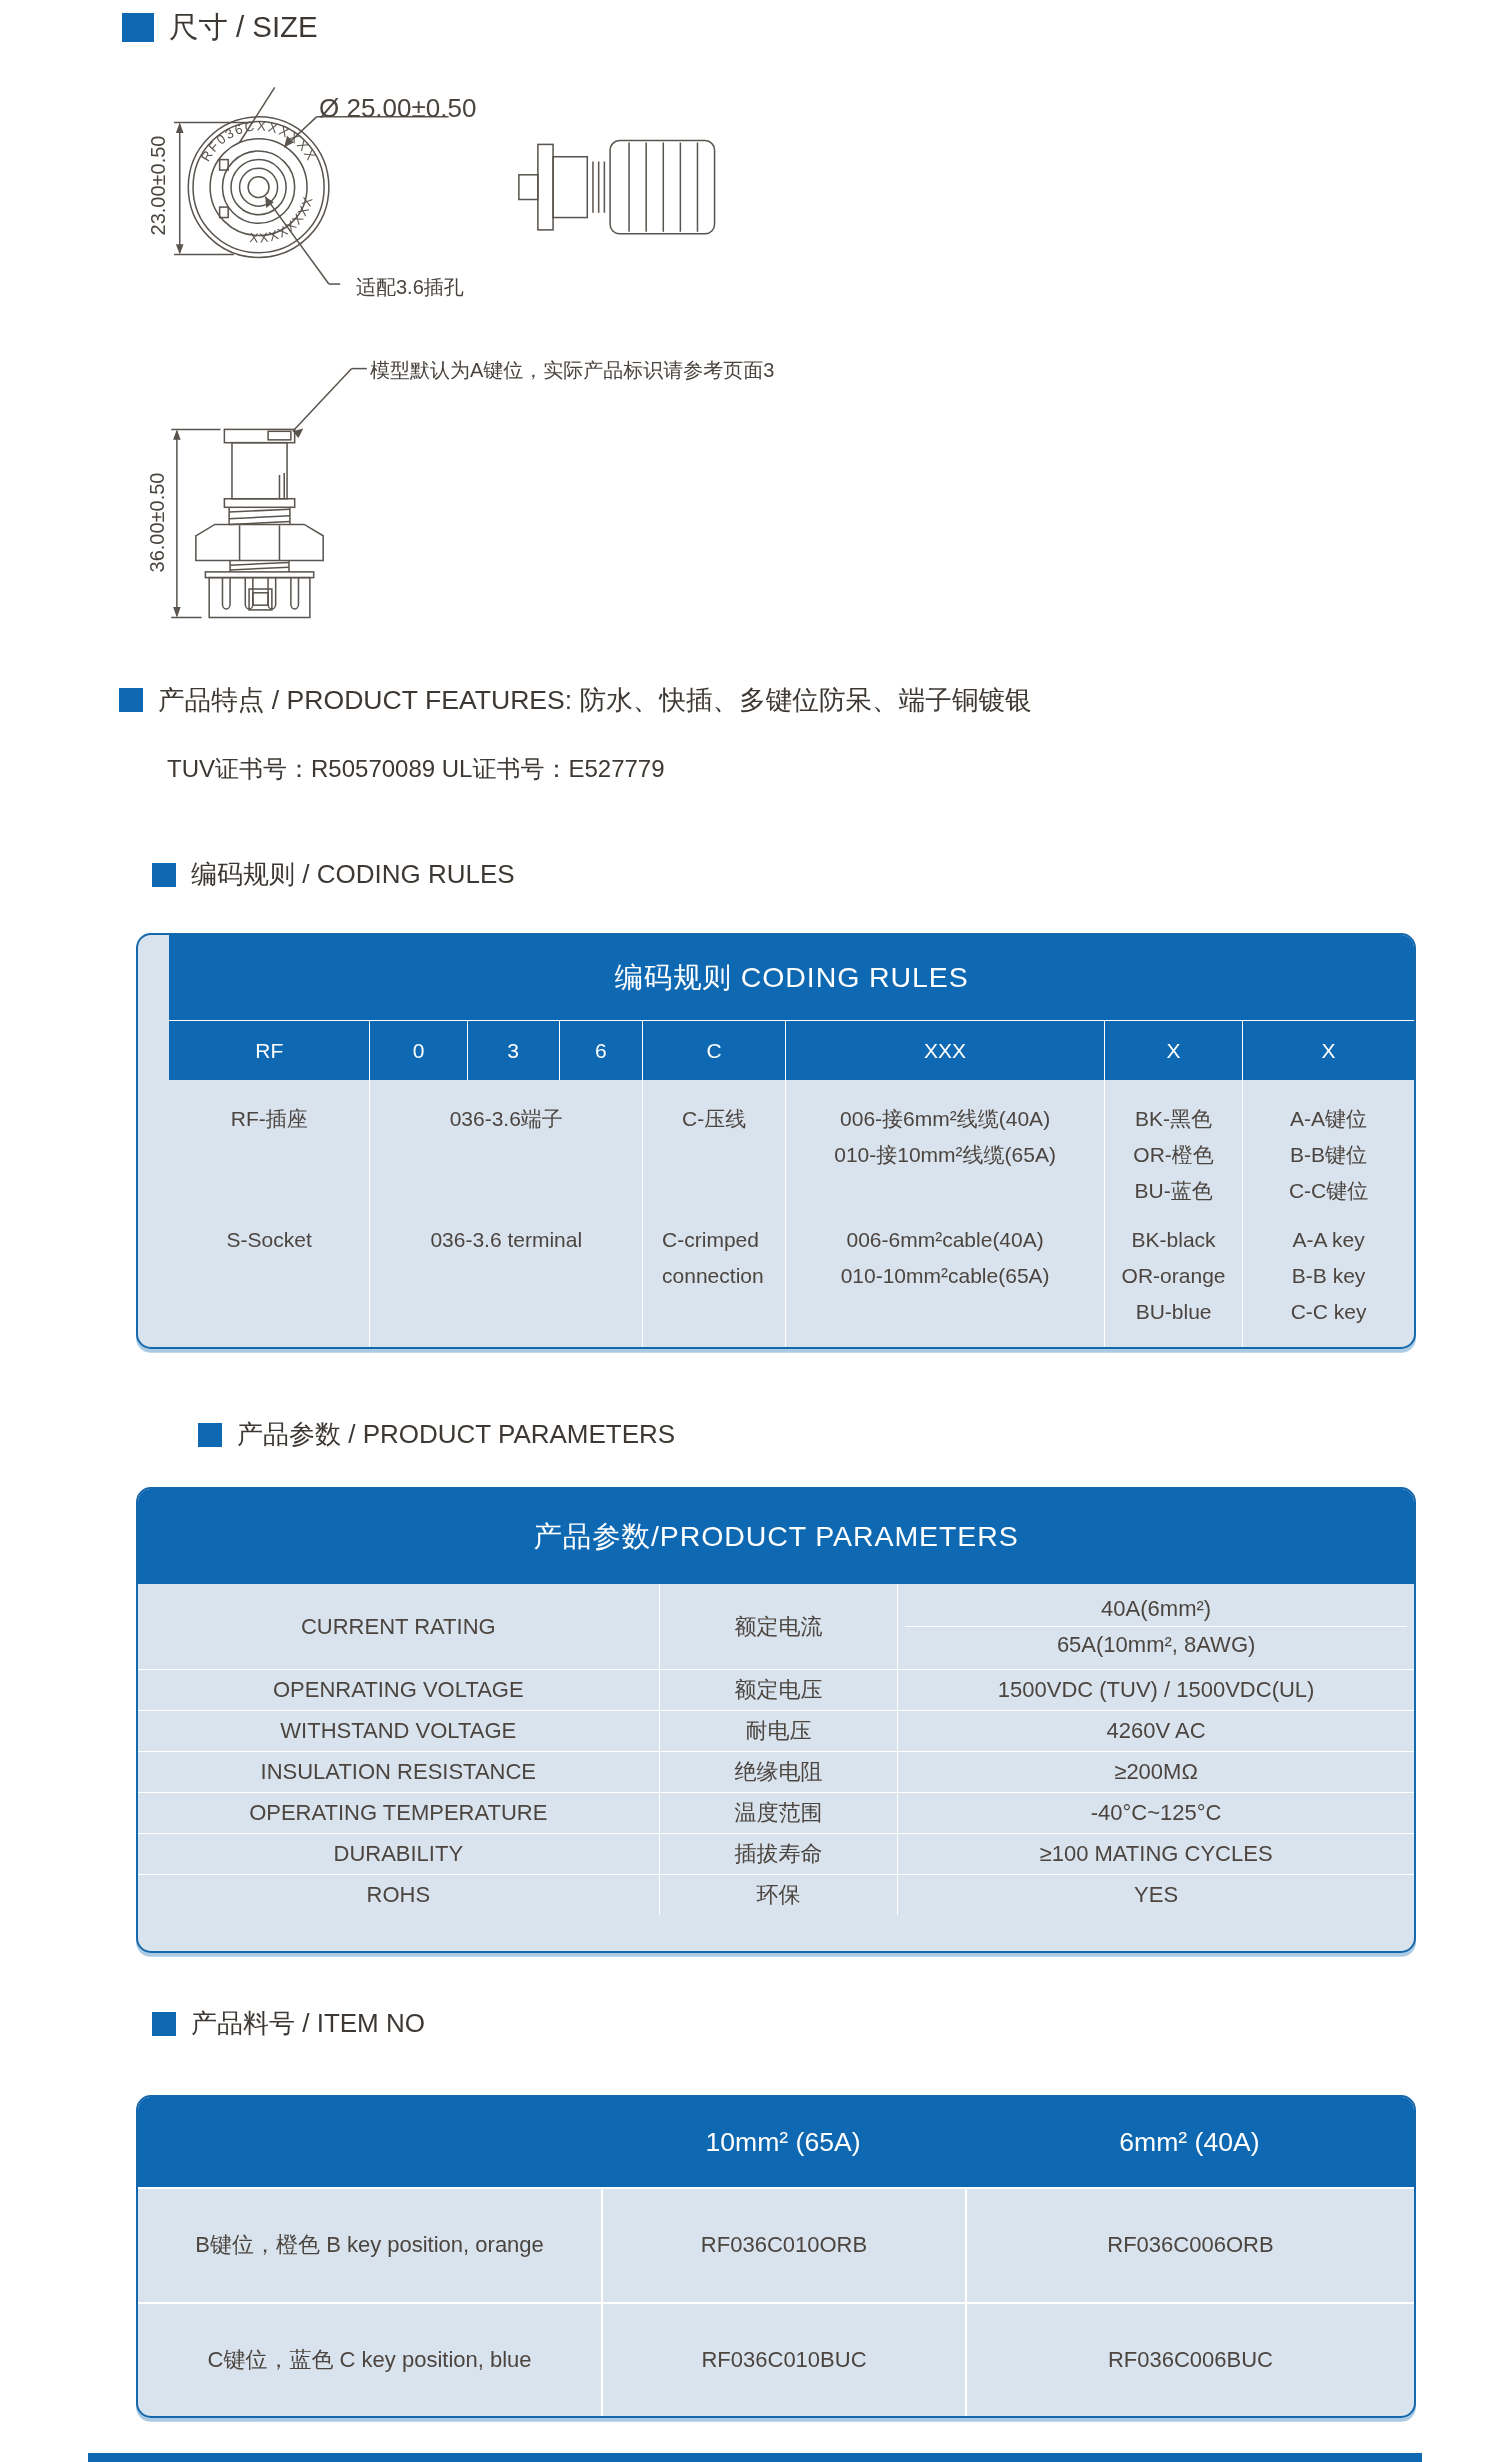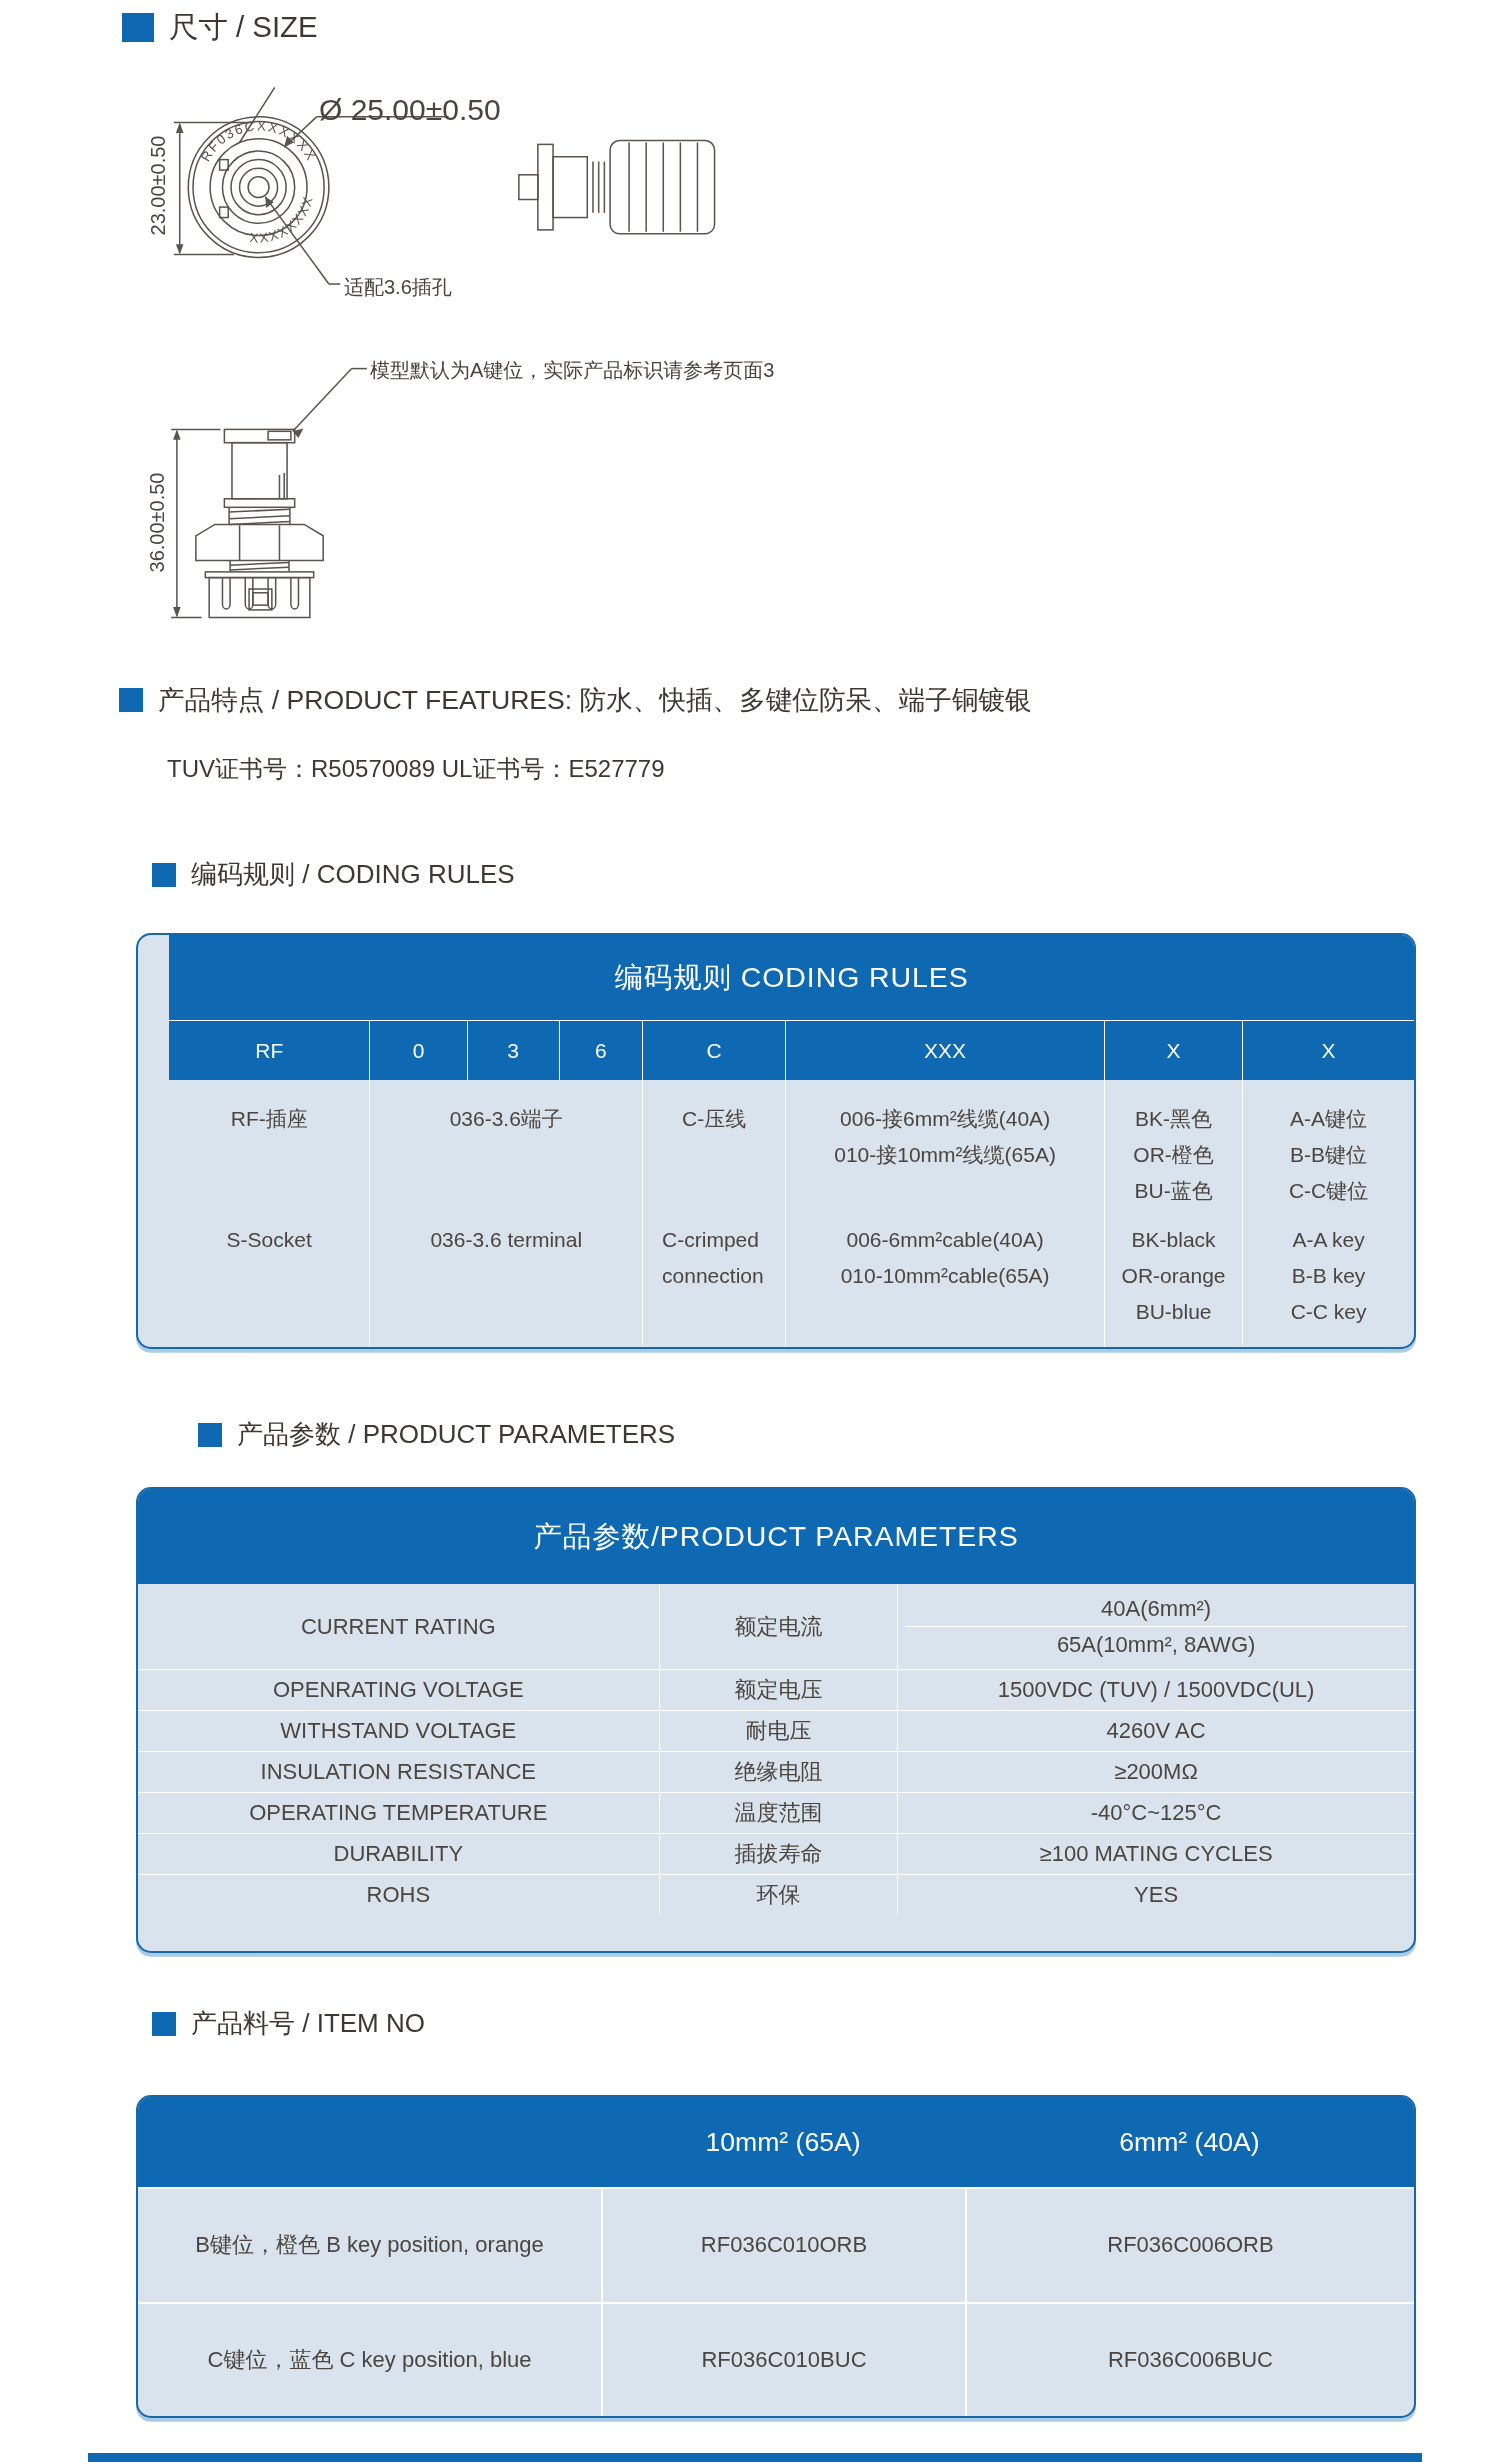--- a/index.html
+++ b/index.html
@@ -9,21 +9,21 @@
   .sec-head{position:absolute;display:flex;align-items:center;gap:15px;}
   .bullet{background:#0e69b2;flex:0 0 auto;}
   .bullet.lg{width:32px;height:28.5px;}
   .bullet.sm{width:24px;height:24px;}
   .h1-text{font-size:29.4px;color:#3d3833;}
   .h2-text{font-size:26px;color:#3d3833;}
   .feat-text{font-size:26.6px;color:#3d3833;}
   .tuv{position:absolute;font-size:24px;color:#3d3833;}
   
   .dimlabel{position:absolute;font-size:20px;color:#4a443e;white-space:nowrap;}
-  .dia{font-size:30px;}
+  .dia{font-size:26px;}
   .rot{transform:rotate(-90deg);text-align:center;}
   
   .tbl{position:absolute;left:136px;width:1280px;background:#d9e3ee;border:2.8px solid #1568ab;
        border-radius:15px;overflow:hidden;box-sizing:border-box;display:flex;flex-direction:column;
        box-shadow:0 3.8px 0 rgba(14,105,178,.35);}
   .tbl-title{background:#0e69b2;color:#fff;display:flex;align-items:center;justify-content:center;
              font-size:28.5px;flex:0 0 auto;letter-spacing:0.9px;}
   .cell{display:flex;align-items:center;justify-content:center;font-size:22px;}
   
   .code-tbl{top:933px;height:416px;padding-left:31px;}
@@ -177,21 +177,21 @@
       <line x1="180" y1="452" x2="232" y2="452"></line>
       <line x1="180" y1="650" x2="212" y2="650"></line>
       <line x1="186" y1="454" x2="186" y2="648"></line>
       <path class="fill" d="M186,452 l-4,11 8,0 z"></path>
       <path class="fill" d="M186,650 l-4,-11 8,0 z"></path>
     </g>
   </svg>
 
   <div class="dimlabel dia" style="left:319px;top:93px;">Ø 25.00±0.50</div>
   <div class="dimlabel rot" style="left:97px;top:174px;width:123px;">23.00±0.50</div>
-  <div class="dimlabel" style="left:344px;top:274px;">适配3.6插孔</div>
+  <div class="dimlabel" style="left:356px;top:274px;">适配3.6插孔</div>
   <div class="dimlabel" style="left:370px;top:357px;">模型默认为A键位，实际产品标识请参考页面3</div>
   <div class="dimlabel rot" style="left:91px;top:511px;width:133px;">36.00±0.50</div>
 
   <div class="sec-head" style="left:119px;top:682px;">
     <span class="bullet sm"></span>
     <span class="feat-text">产品特点 / PRODUCT FEATURES: 防水、快插、多键位防呆、端子铜镀银</span>
   </div>
   <div class="tuv" style="left:167px;top:753px;">TUV证书号：R50570089 UL证书号：E527779</div>
 
   <div class="sec-head" style="left:152px;top:857px;justify-content:flex-end;">

